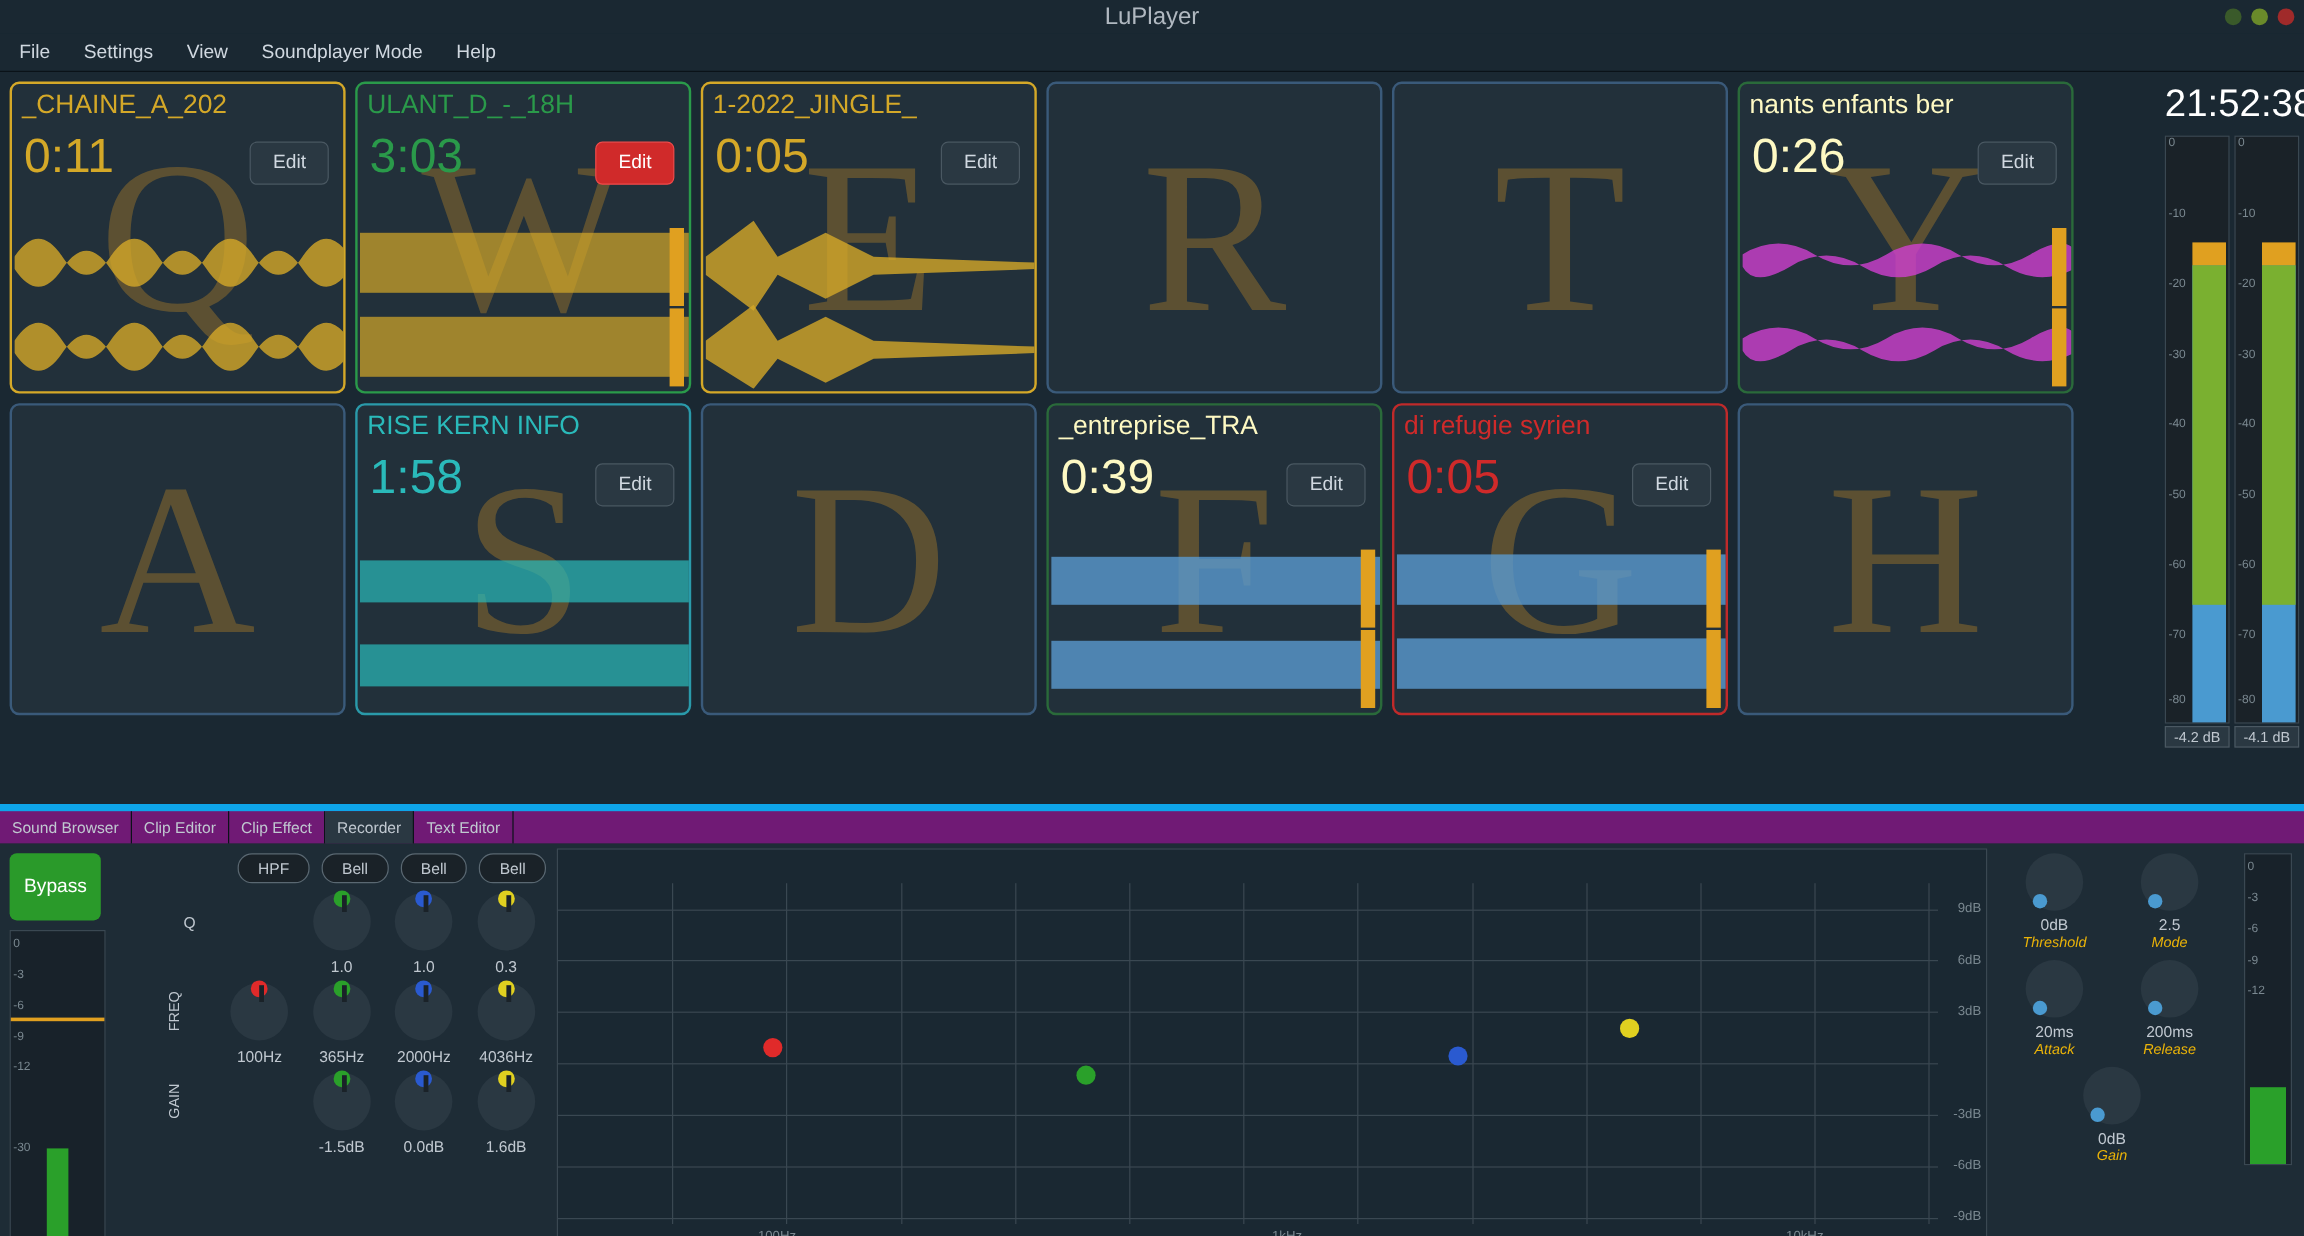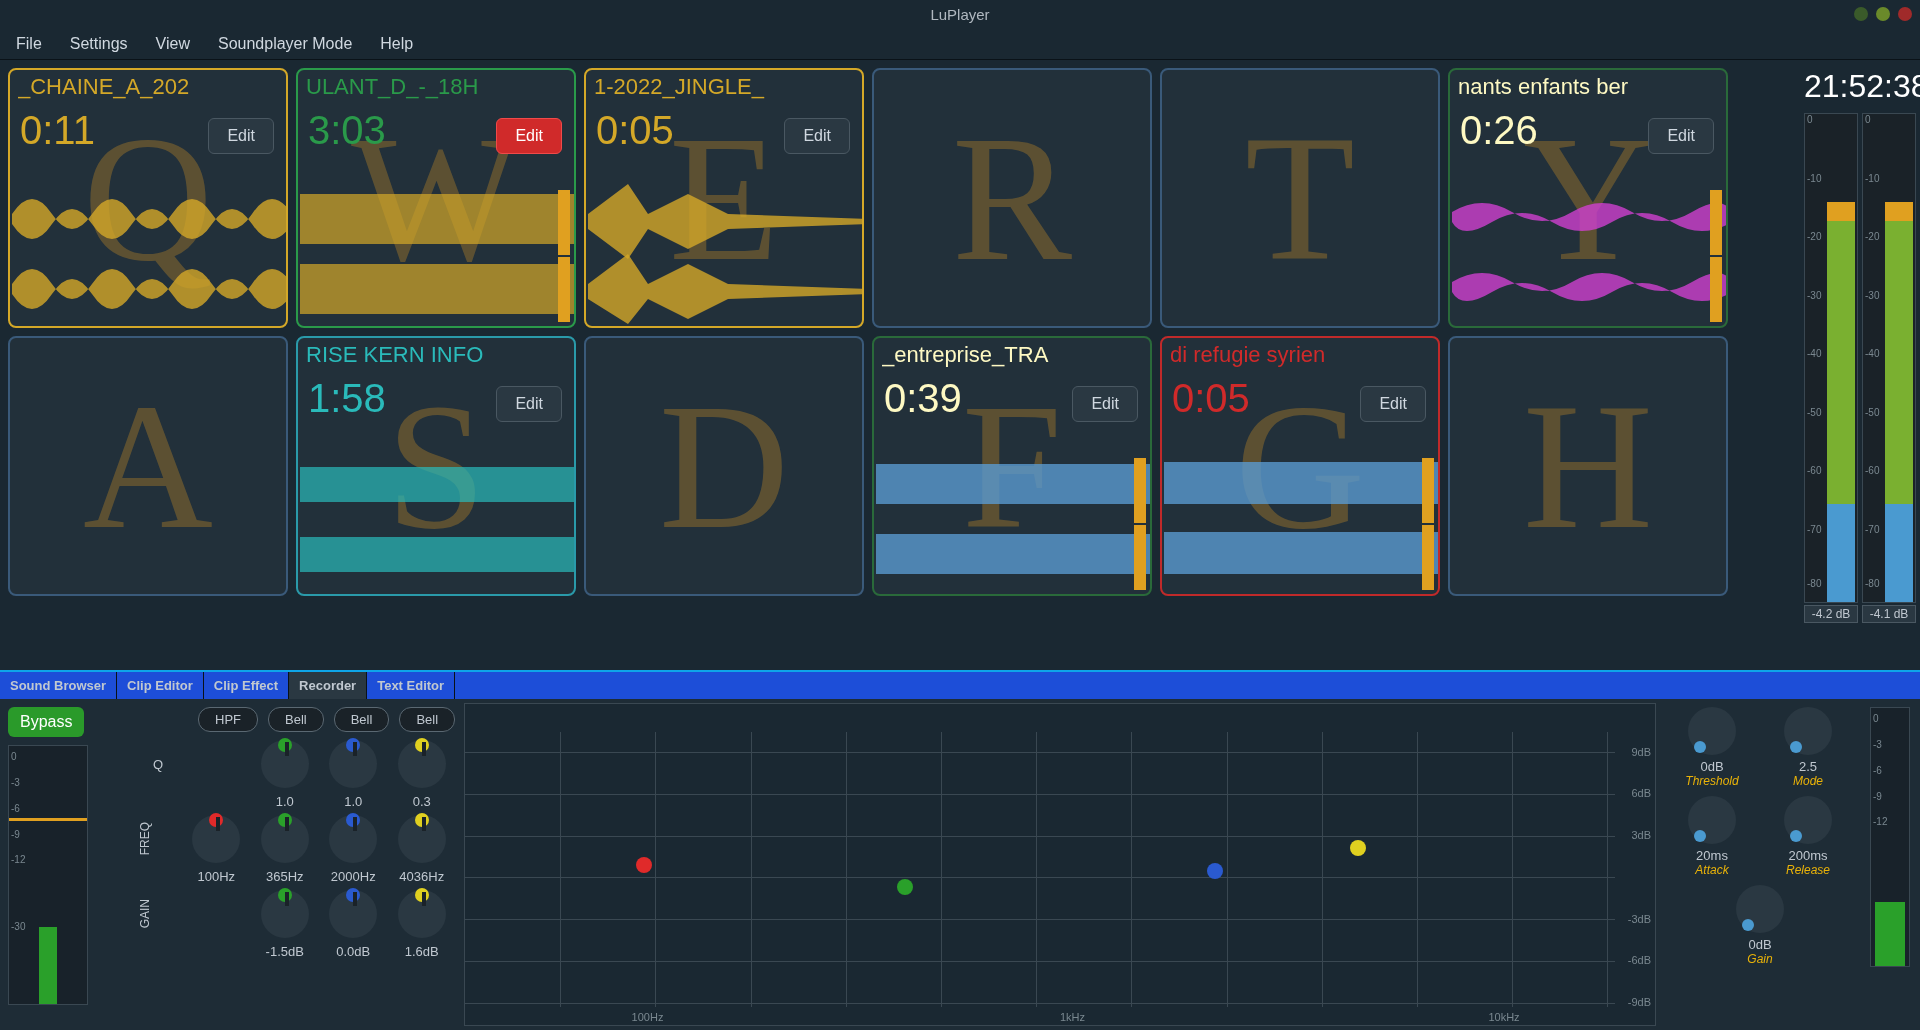--- a/index.html
+++ b/index.html
@@ -1,19 +1,19 @@
 <!DOCTYPE html>
 <html><head>
 <meta charset="utf-8">
 <style>
 * { box-sizing: border-box; margin: 0; padding: 0; font-family: sans-serif; }
 body { background: #1a2832; color: #c0c8d0; width: 1920px; height: 1030px; overflow: hidden; }
 
 .titlebar { height: 28px; background: #1a2832; display: flex; align-items: center; justify-content: center; position: relative; }
-.titlebar-title { color: #b0b8c0; font-size: 15px; text-align: center; }
+.titlebar-title { color: #b0b8c0; font-size: 20px; text-align: center; }
 .titlebar-controls { position: absolute; right: 8px; display: flex; gap: 8px; }
 .titlebar-btn { width: 14px; height: 14px; border-radius: 7px; }
 .tb-min { background: #3a5a2a; }
 .tb-max { background: #6a8a2a; }
 .tb-close { background: #a02a2a; }
 
 .menubar { height: 32px; background: #1a2832; display: flex; align-items: center; padding: 0 16px; gap: 28px; border-bottom: 1px solid #0a1218; }
 .menu-item { color: #d0d8e0; font-size: 16px; cursor: pointer; }
 
 .main-area { display: flex; height: 610px; }
@@ -49,27 +49,27 @@
 .meter-col { flex: 1; position: relative; background: #1a2228; border: 1px solid #3a4852; }
 .meter-scale { position: absolute; left: 2px; top: 0; bottom: 0; width: 20px; }
 .meter-tick { position: absolute; font-size: 10px; color: #7a8890; }
 .meter-fill { position: absolute; bottom: 0; left: 22px; right: 2px; }
 .meter-high { background: #e0a020; }
 .meter-mid { background: #7ab030; }
 .meter-low { background: #4a9ad0; }
 .meter-readout { font-size: 12px; text-align: center; background: #2a3842; border: 1px solid #4a5862; margin-top: 2px; padding: 1px; }
 
 .bottom-area { height: 360px; display: flex; flex-direction: column; }
-.tabs { display: flex; background: #1d4ed8; border-top: 2px solid #0ea5e9; font-weight: bold; }
+.tabs { display: flex; background: #701a75; border-top: 6px solid #0ea5e9; }
 .tab { padding: 6px 10px; font-size: 13px; border-right: 1px solid #0a1218; cursor: pointer; }
 .tab-active { background: #2a3842; }
 
 .fx-panel { flex: 1; display: flex; background: #1e2c36; }
 .bypass-col { width: 130px; padding: 8px; }
-.bypass-btn { background: #2a9a2a; color: #fff; padding: 6px 12px; border-radius: 6px; border: none; font-size: 16px; cursor: pointer; }
+.bypass-btn { background: #2a9a2a; color: #fff; padding: 19px 12px; border-radius: 6px; border: none; font-size: 16px; cursor: pointer; }
 .input-meter { margin-top: 8px; height: 260px; width: 80px; position: relative; background: #18222a; border: 1px solid #3a4852; }
 .im-fill { position: absolute; bottom: 0; left: 30px; right: 30px; height: 30%; background: #2aa02a; }
 .im-scale { position: absolute; left: 2px; top:0; bottom:0; width: 28px; }
 .im-mark { position: absolute; left: 0; right: 0; height: 3px; background: #e0a020; }
 
 .eq-knobs { width: 330px; padding: 8px; }
 .eq-btns { display: flex; gap: 10px; margin-bottom: 8px; padding-left: 60px; }
 .eq-type-btn { padding: 4px 16px; background: #1a2228; border: 1px solid #5a6872; border-radius: 12px; font-size: 13px; color: #c0c8d0; cursor: pointer; }
 .knob-grid { display: grid; grid-template-columns: 40px repeat(4, 1fr); gap: 6px 8px; align-items: center; }
 .knob-label { font-size: 12px; text-align: center; writing-mode: vertical-rl; transform: rotate(180deg); }

